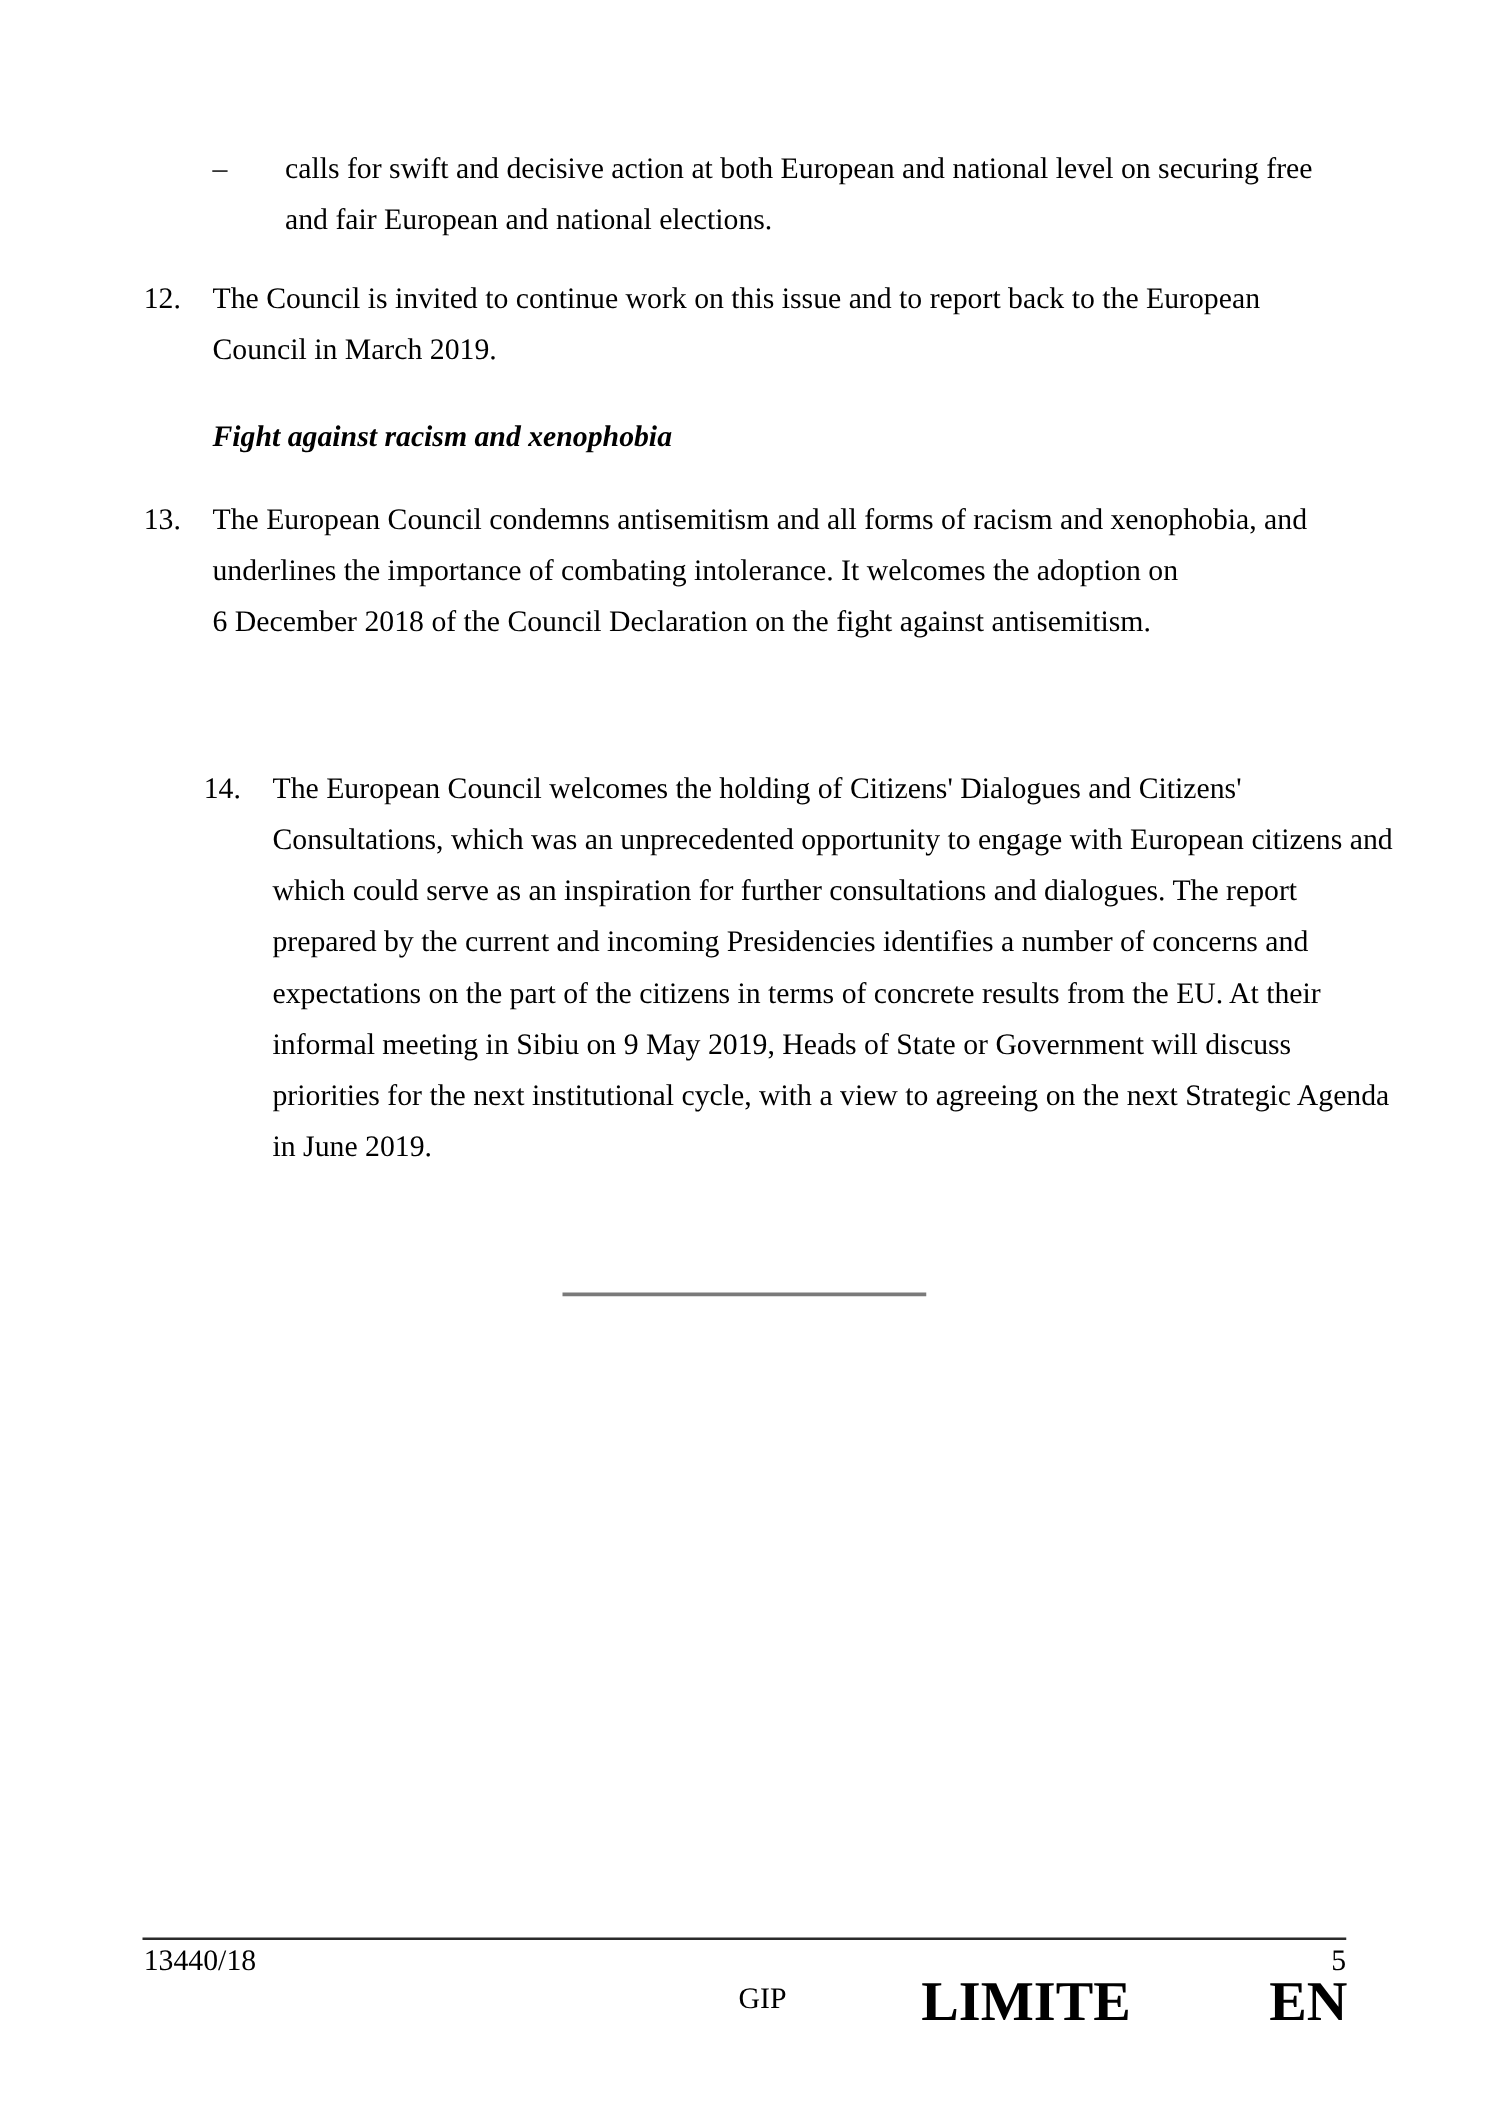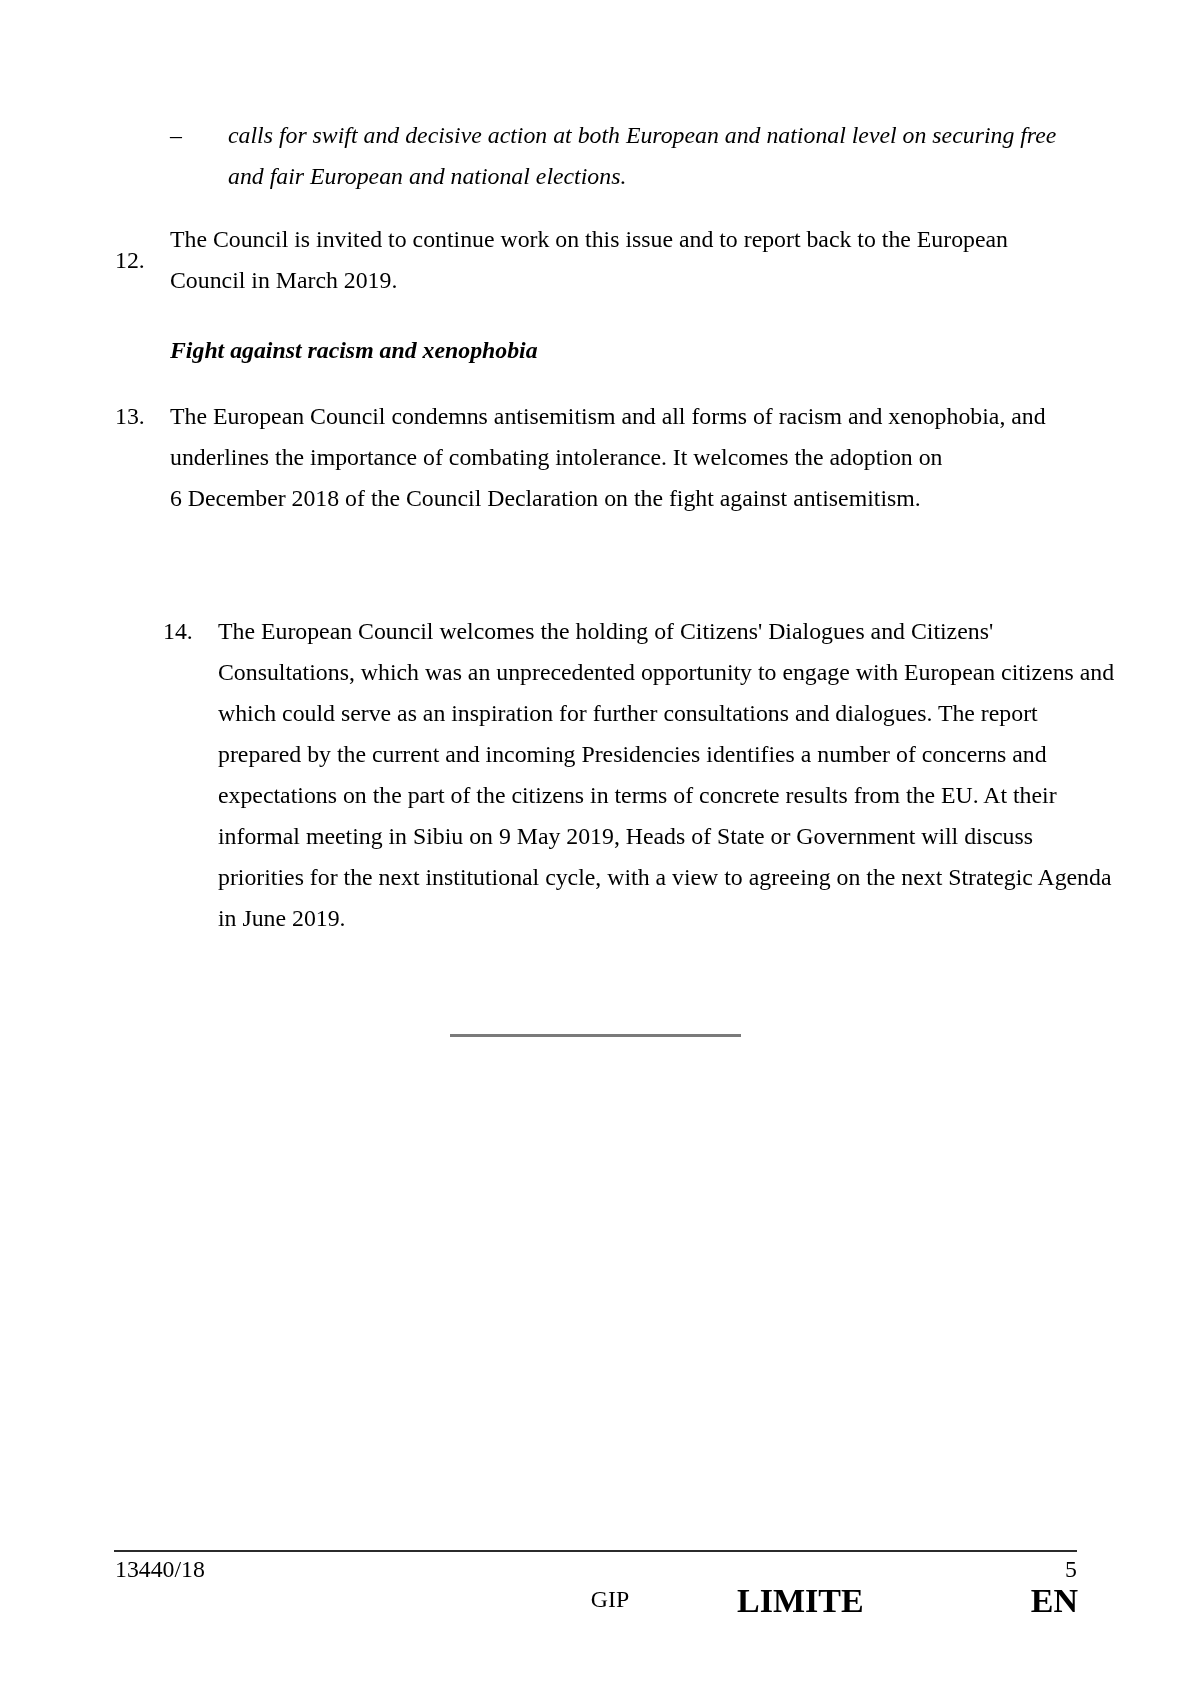--- a/index.html
+++ b/index.html
@@ -16,56 +16,56 @@
     font-size: 23.8px;
     line-height: 41px;
     color: #000000;
     overflow: hidden;
   }
   .block { position: absolute; }
   .para-row { display: flex; align-items: flex-start; }
   .num-cell { width: 55px; flex: 0 0 55px; }
   .marker-cell { width: 58px; flex: 0 0 58px; }
   .p-text { width: 900px; text-align: left; }
-  .p-text.bullet-text { width: 849px; font-style: italic; }
+  .p-text.bullet-text { width: 849px; }
   .doc-heading {
     font-weight: bold;
     font-style: italic;
     white-space: nowrap;
     text-align: right;
   }
   .divider {
     position: absolute;
     height: 3px;
     background: #7a7a7a;
   }
   .footer-rule {
     position: absolute;
     height: 2px;
     background: #2b2b2b;
   }
   .footer-text { position: absolute; line-height: 27px; }
   .footer-big {
     position: absolute;
     font-weight: bold;
-    font-size: 34px;
+    font-size: 45px;
     line-height: 38px;
   }
 </style>
 </head>
 <body>
 
 <div class="page">
 
   <div class="block para-row" style="top:115px; left:170px; width:907px;">
     <div class="marker-cell">–</div>
     <div class="p-text bullet-text">calls for swift and decisive action at both European and national level on securing free and fair European and national elections.</div>
   </div>
 
-  <div class="block para-row" style="top:219px; left:115px; width:962px;align-items:center;">
+  <div class="block para-row" style="top:219px; left:115px; width:962px;">
     <div class="num-cell">12.</div>
     <div class="p-text">The Council is invited to continue work on this issue and to report back to the European Council in March 2019.</div>
   </div>
 
   <div class="block doc-heading" style="top:330px; left:170px;">Fight against racism and xenophobia</div>
 
   <div class="block para-row" style="top:396px; left:115px; width:962px;">
     <div class="num-cell">13.</div>
     <div class="p-text">The European Council condemns antisemitism and all forms of racism and xenophobia, and underlines the importance of combating intolerance. It welcomes the adoption on 6&nbsp;December&nbsp;2018 of the Council Declaration on the fight against antisemitism.</div>
   </div>

